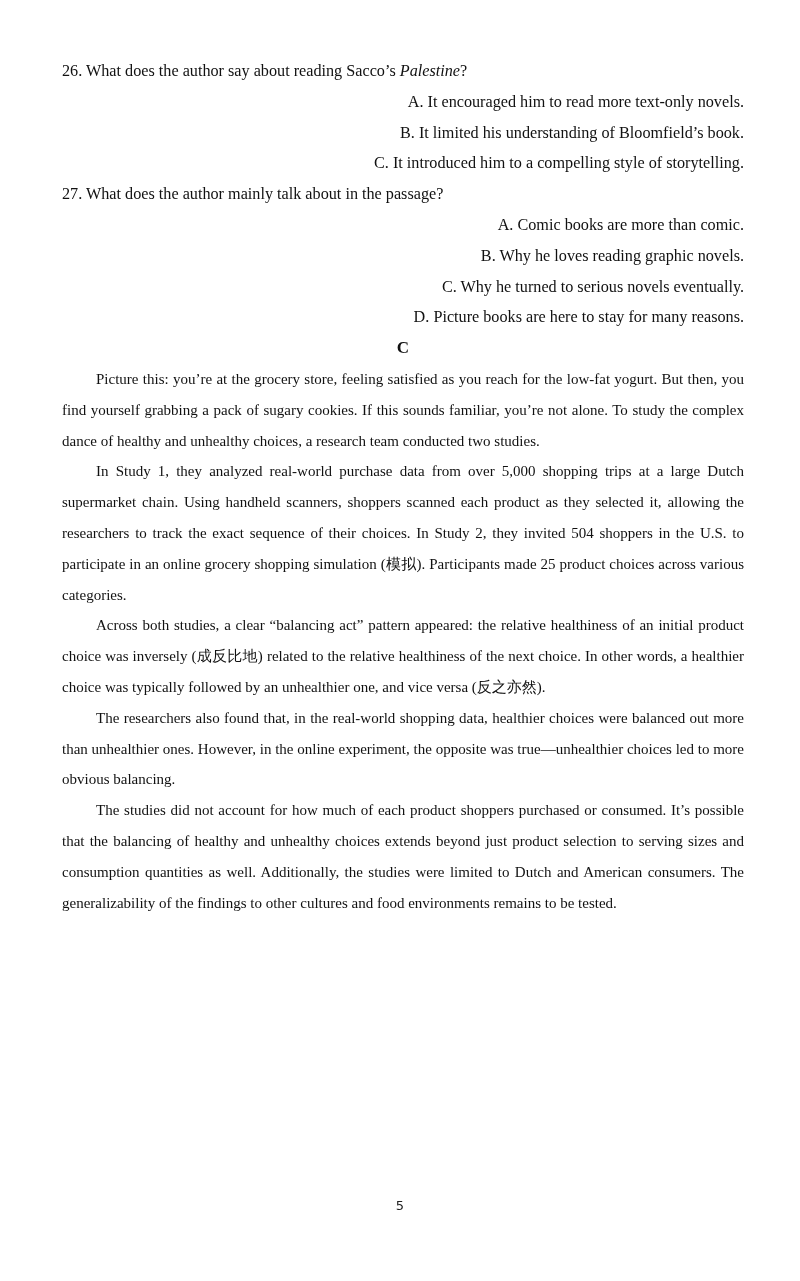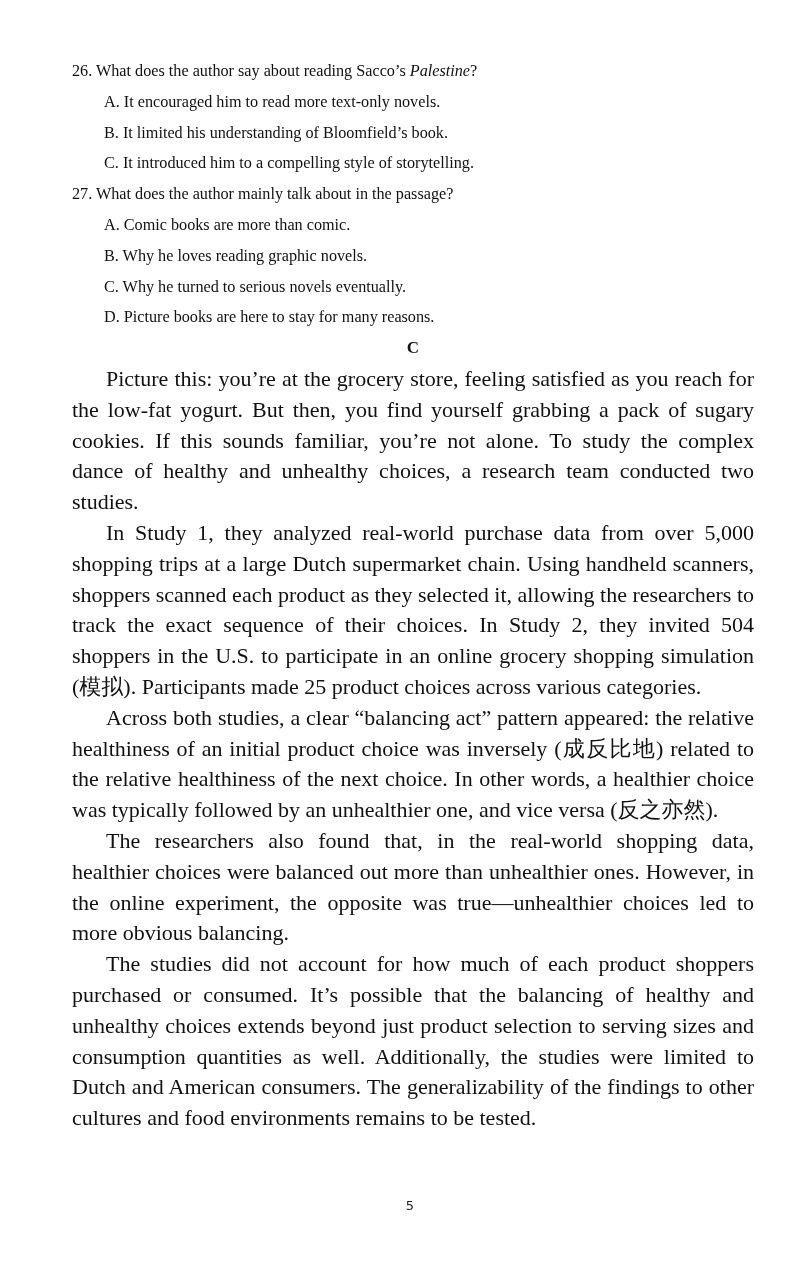--- a/index.html
+++ b/index.html
@@ -1,24 +1,24 @@
 <!DOCTYPE html>
 <html><head>
 <meta charset="utf-8">
 <style>
   html, body { margin: 0; padding: 0; background: #ffffff; }
   body { width: 800px; height: 1281px; position: relative; overflow: hidden;
          font-family: "Liberation Serif", "DejaVu Serif", serif; color: #111; }
-  .page { position: absolute; left: 10px; top: 0; width: 736px; height: 1281px; }
+  .page { position: absolute; left: 0; top: 0; width: 736px; height: 1281px; }
   .content { position: absolute; left: 62px; top: 56px; width: 682px; }
   .line { font-size: 16.2px; line-height: 30.8px; white-space: nowrap; }
   .q { margin-left: 0; }
-  .opt { margin-left: 32px; }
+  .opt { margin-left: 8px; text-align: right; }
   .section { text-align: center; font-weight: bold; font-size: 17px; line-height: 30.8px; }
-  .para { font-size: 22px; line-height: 30.8px; text-align: justify; text-indent: 34px; margin: 0; }
+  .para { font-size: 15px; line-height: 30.8px; text-align: justify; text-indent: 34px; margin: 0; }
   em { font-style: italic; }
   .pagenum { position: absolute; left: 0; width: 800px; top: 1198px; text-align: center;
              font-family: "DejaVu Sans", sans-serif; font-size: 13px; color: #222; }
 </style>
 </head>
 <body>
 
 <div class="page">
   <div class="content">
 

